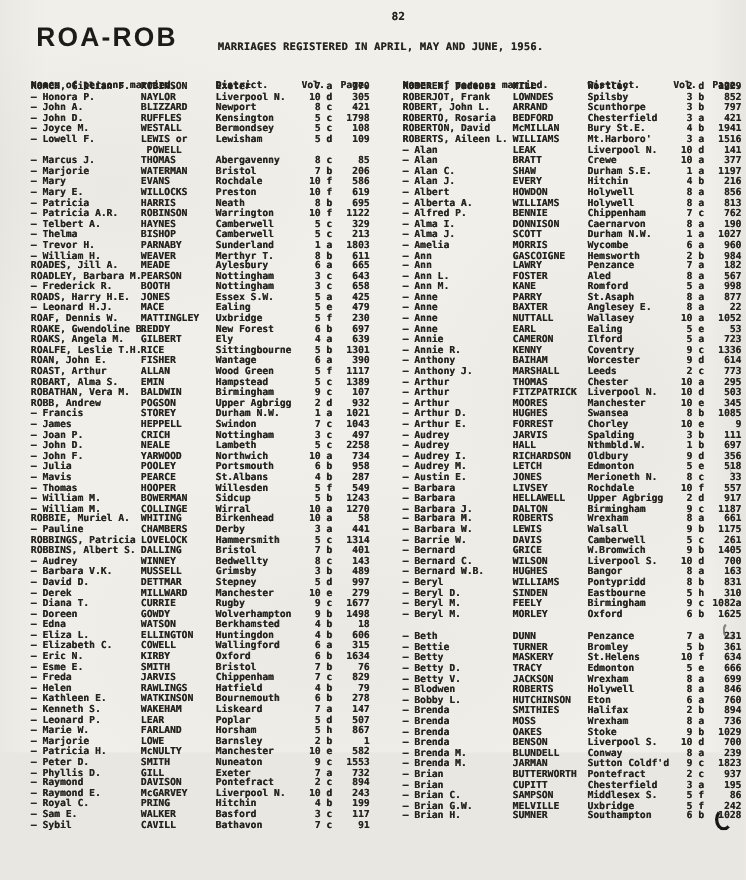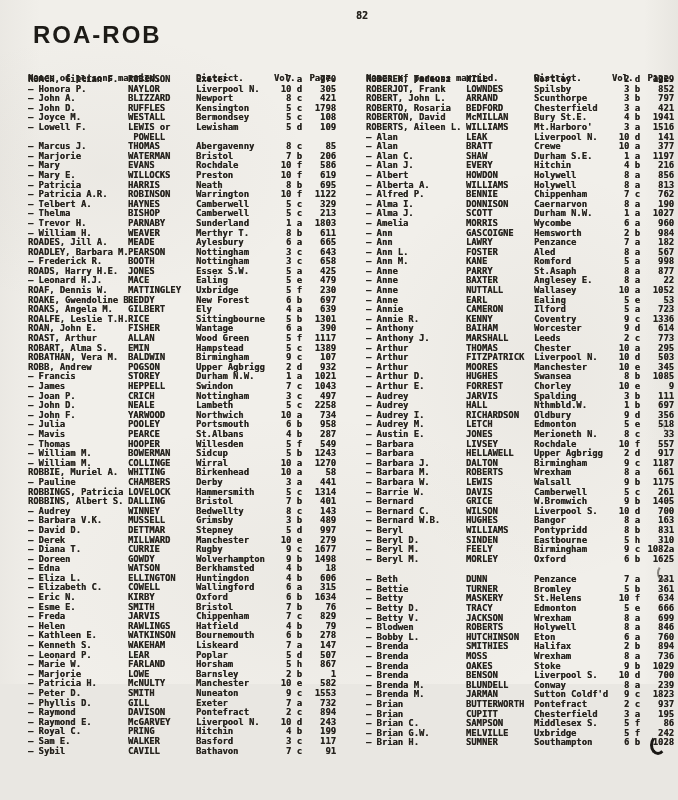--- a/index.html
+++ b/index.html
@@ -76,20 +76,21 @@
 </style>
 </head>
 <body>
 
 <div class="page">
 
   <div class="page-number typ">82</div>
 
   <div class="section-range">ROA-ROB</div>
 
+  <div class="title typ">MARRIAGES REGISTERED IN APRIL, MAY AND JUNE, 1956.</div>
 
   <div class="col-head left typ">
     <span class="h-names">Names of persons married.</span>
     <span class="h-district">District.</span>
     <span class="h-vol">Vol.</span>
     <span class="h-page">Page.</span>
   </div>
 
   <div class="col-head right typ">
     <span class="h-names">Names of persons married.</span>

